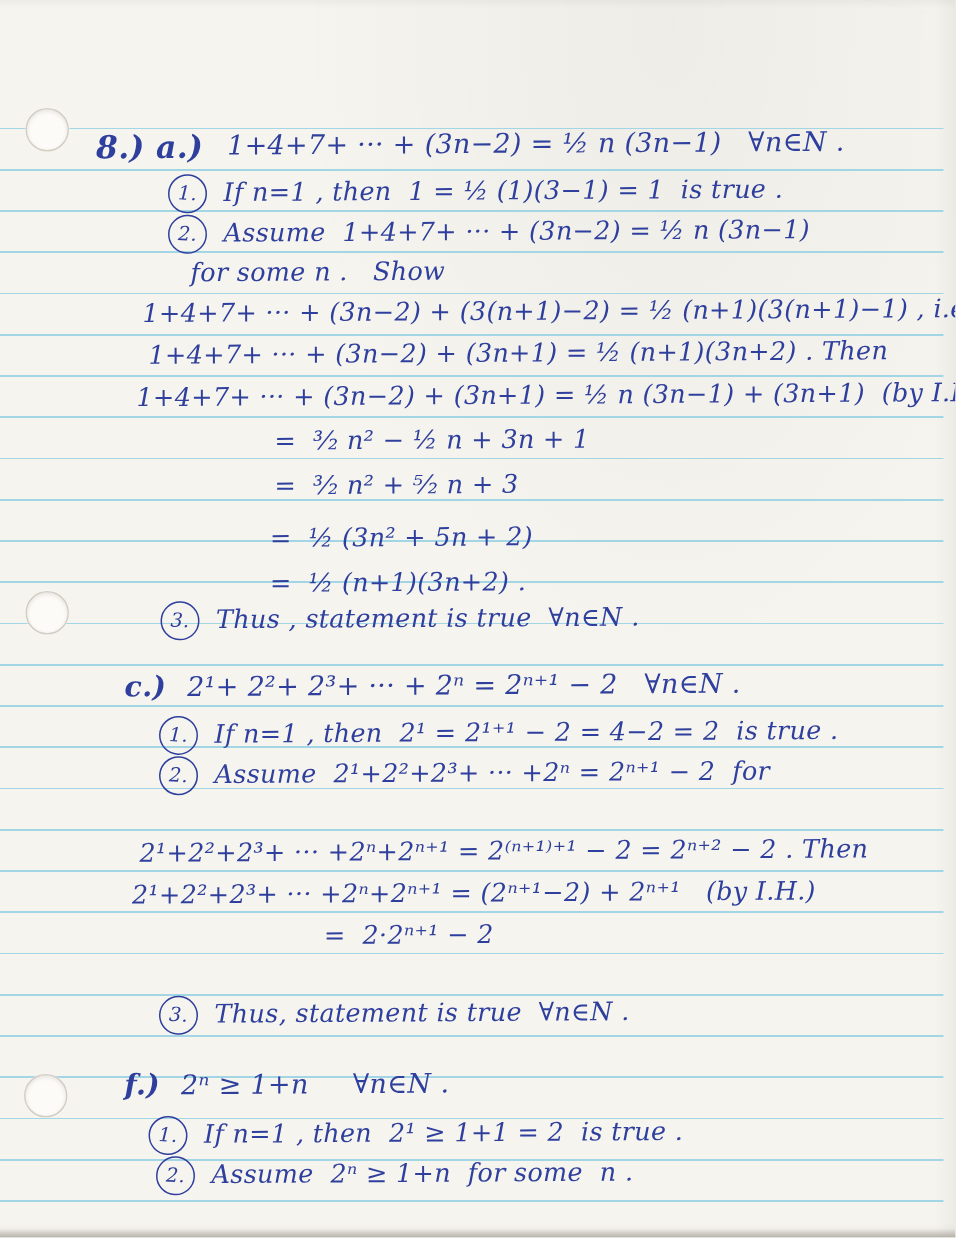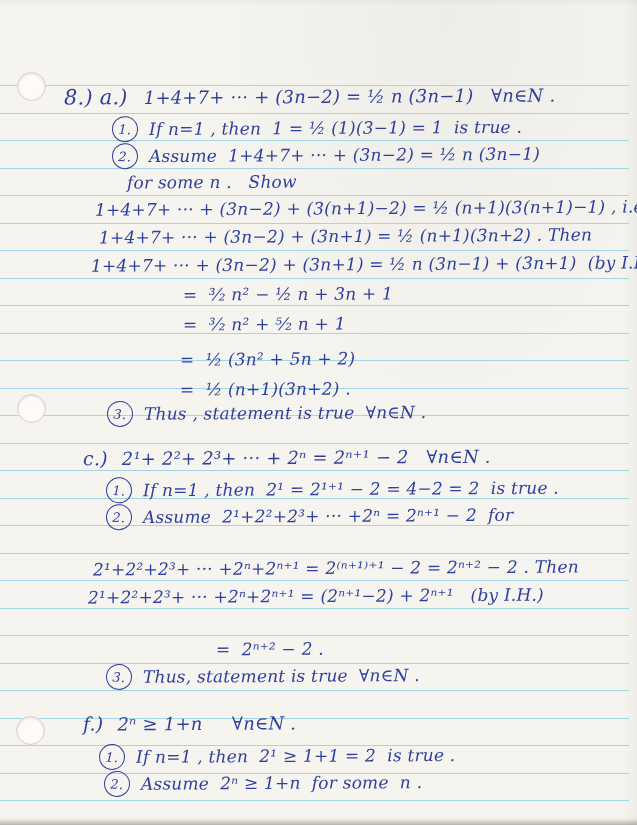--- a/index.html
+++ b/index.html
@@ -46,21 +46,21 @@
     position:absolute;
     display:flex;align-items:center;
     color:var(--ink);
     font-style:italic;
     font-size:17px;
     letter-spacing:.2px;
     white-space:pre;
     transform:rotate(-0.35deg);
   }
   .plabel{
-    font-size:21px;font-weight:normal;margin-right:16px;white-space:pre;
+    font-size:21px;font-weight:bold;margin-right:16px;white-space:pre;
   }
   .plabel.small{font-size:19px;margin-right:14px;}
   .circ{
     display:inline-flex;align-items:center;justify-content:center;
     min-width:22px;height:24px;padding:0 1px;
     border:1.6px solid var(--ink);border-radius:50%;
     font-size:13px;margin-right:11px;flex:none;
     transform:rotate(3deg);
   }
   .math{white-space:pre;}
@@ -98,21 +98,21 @@
   <div class="row" style="top:226px;left:99px">
     <span class="math">1+4+7+ ··· + (3n−2) + (3n+1) = ½ (n+1)(3n+2) . Then</span>
   </div>
   <div class="row" style="top:254px;left:91px">
     <span class="math">1+4+7+ ··· + (3n−2) + (3n+1) = ½ n (3n−1) + (3n+1)  (by I.H.)</span>
   </div>
   <div class="row" style="top:284px;left:183px">
     <span class="math">=  ³⁄₂ n² − ½ n + 3n + 1</span>
   </div>
   <div class="row" style="top:314px;left:183px">
-    <span class="math">=  ³⁄₂ n² + ⁵⁄₂ n + 1</span>
+    <span class="math">=  ³⁄₂ n² + ⁵⁄₂ n + 3</span>
   </div>
   <div class="row" style="top:349px;left:180px">
     <span class="math">=  ½ (3n² + 5n + 2)</span>
   </div>
   <div class="row" style="top:379px;left:180px">
     <span class="math">=  ½ (n+1)(3n+2) .</span>
   </div>
   <div class="row" style="top:400px;left:107px">
     <span class="circ">3.</span>
     <span class="math">Thus , statement is true  ∀n∈N .</span>
@@ -129,22 +129,22 @@
   <div class="row" style="top:503px;left:106px">
     <span class="circ">2.</span>
     <span class="math">Assume  2¹+2²+2³+ ··· +2ⁿ = 2ⁿ⁺¹ − 2  for</span>
   </div>
   <div class="row" style="top:558px;left:93px">
     <span class="math">2¹+2²+2³+ ··· +2ⁿ+2ⁿ⁺¹ = 2⁽ⁿ⁺¹⁾⁺¹ − 2 = 2ⁿ⁺² − 2 . Then</span>
   </div>
   <div class="row" style="top:586px;left:88px">
     <span class="math">2¹+2²+2³+ ··· +2ⁿ+2ⁿ⁺¹ = (2ⁿ⁺¹−2) + 2ⁿ⁺¹   (by I.H.)</span>
   </div>
-  <div class="row" style="top:639px;left:216px">
-    <span class="math">=  2ⁿ⁺² − 2 .</span>
+  <div class="row" style="top:614px;left:216px">
+    <span class="math">=  2·2ⁿ⁺¹ − 2</span>
   </div>
   <div class="row" style="top:663px;left:106px">
     <span class="circ">3.</span>
     <span class="math">Thus, statement is true  ∀n∈N .</span>
   </div>
 
   <div class="row" style="top:712px;left:83px">
     <span class="plabel small">f.)</span>
     <span class="math big-stmt">2ⁿ ≥ 1+n     ∀n∈N .</span>
   </div>

